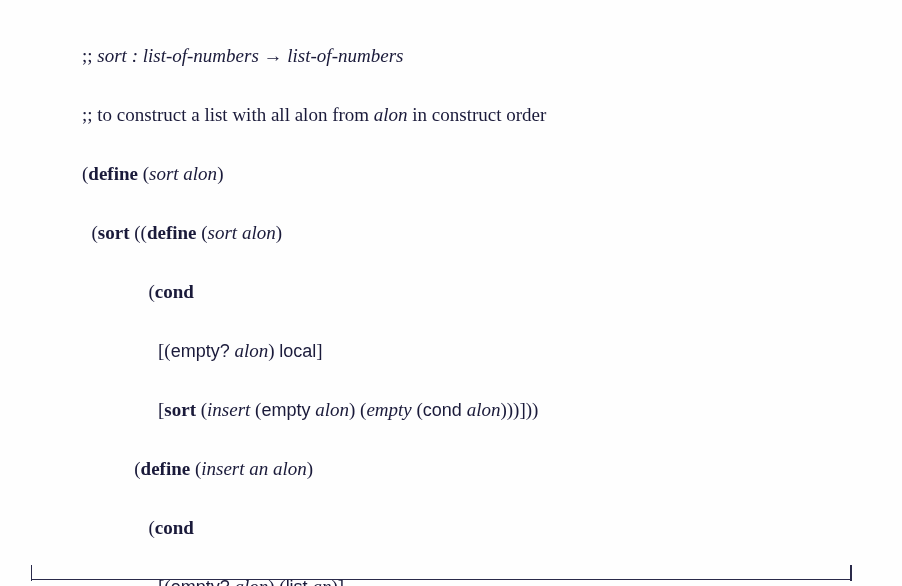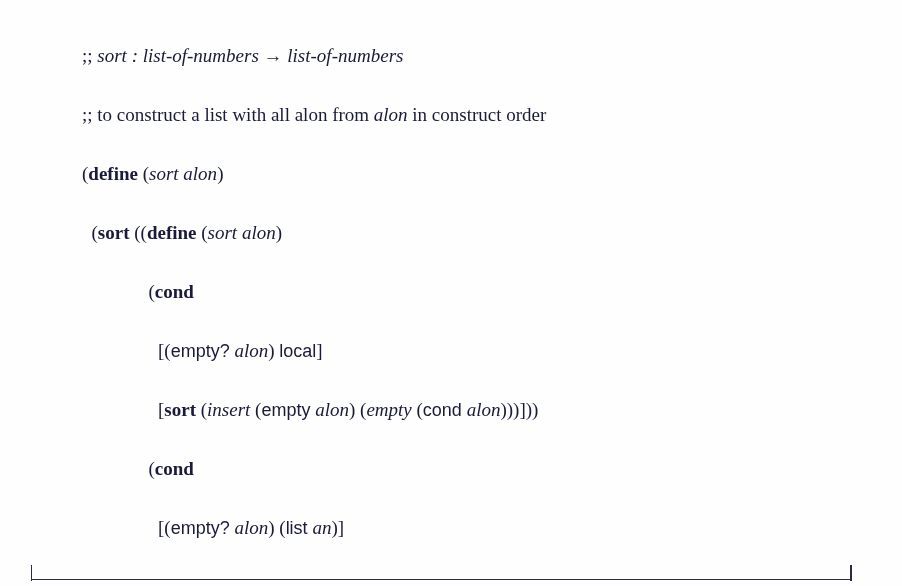--- a/index.html
+++ b/index.html
@@ -54,20 +54,21 @@
 
 <div class="page">
   <div class="code-block">
 <span class="code-line"><span>;; </span><span class="italic">sort : list-of-numbers → list-of-numbers</span></span>
 <span class="code-line"><span>;; to construct a list with all alon from </span><span class="italic">alon</span><span> in construct order</span></span>
 <span class="code-line"><span>(</span><span class="bold">define</span><span> (</span><span class="italic">sort alon</span><span>)</span></span>
 <span class="code-line"><span>  (</span><span class="bold">sort</span><span> ((</span><span class="bold">define</span><span> (</span><span class="italic">sort alon</span><span>)</span></span>
 <span class="code-line"><span>              (</span><span class="bold">cond</span></span>
 <span class="code-line"><span>                [(</span><span class="sf">empty?</span><span> </span><span class="italic">alon</span><span>) </span><span class="sf">local</span><span>]</span></span>
 <span class="code-line"><span>                [</span><span class="bold">sort</span><span> (</span><span class="italic">insert</span><span> (</span><span class="sf">empty</span><span> </span><span class="italic">alon</span><span>) (</span><span class="italic">empty</span><span> (</span><span class="sf">cond</span><span> </span><span class="italic">alon</span><span>)))]))</span></span>
+<span class="code-line"><span>           (</span><span class="bold">define</span><span> (</span><span class="italic">insert an alon</span><span>)</span></span>
 <span class="code-line"><span>              (</span><span class="bold">cond</span></span>
 <span class="code-line"><span>                [(</span><span class="sf">empty?</span><span> </span><span class="italic">alon</span><span>) (</span><span class="sf">list</span><span> </span><span class="italic">an</span><span>)]</span></span>
 
 
 
 </div>
 
   <div class="bottom-rule"></div>
 </div>
 

